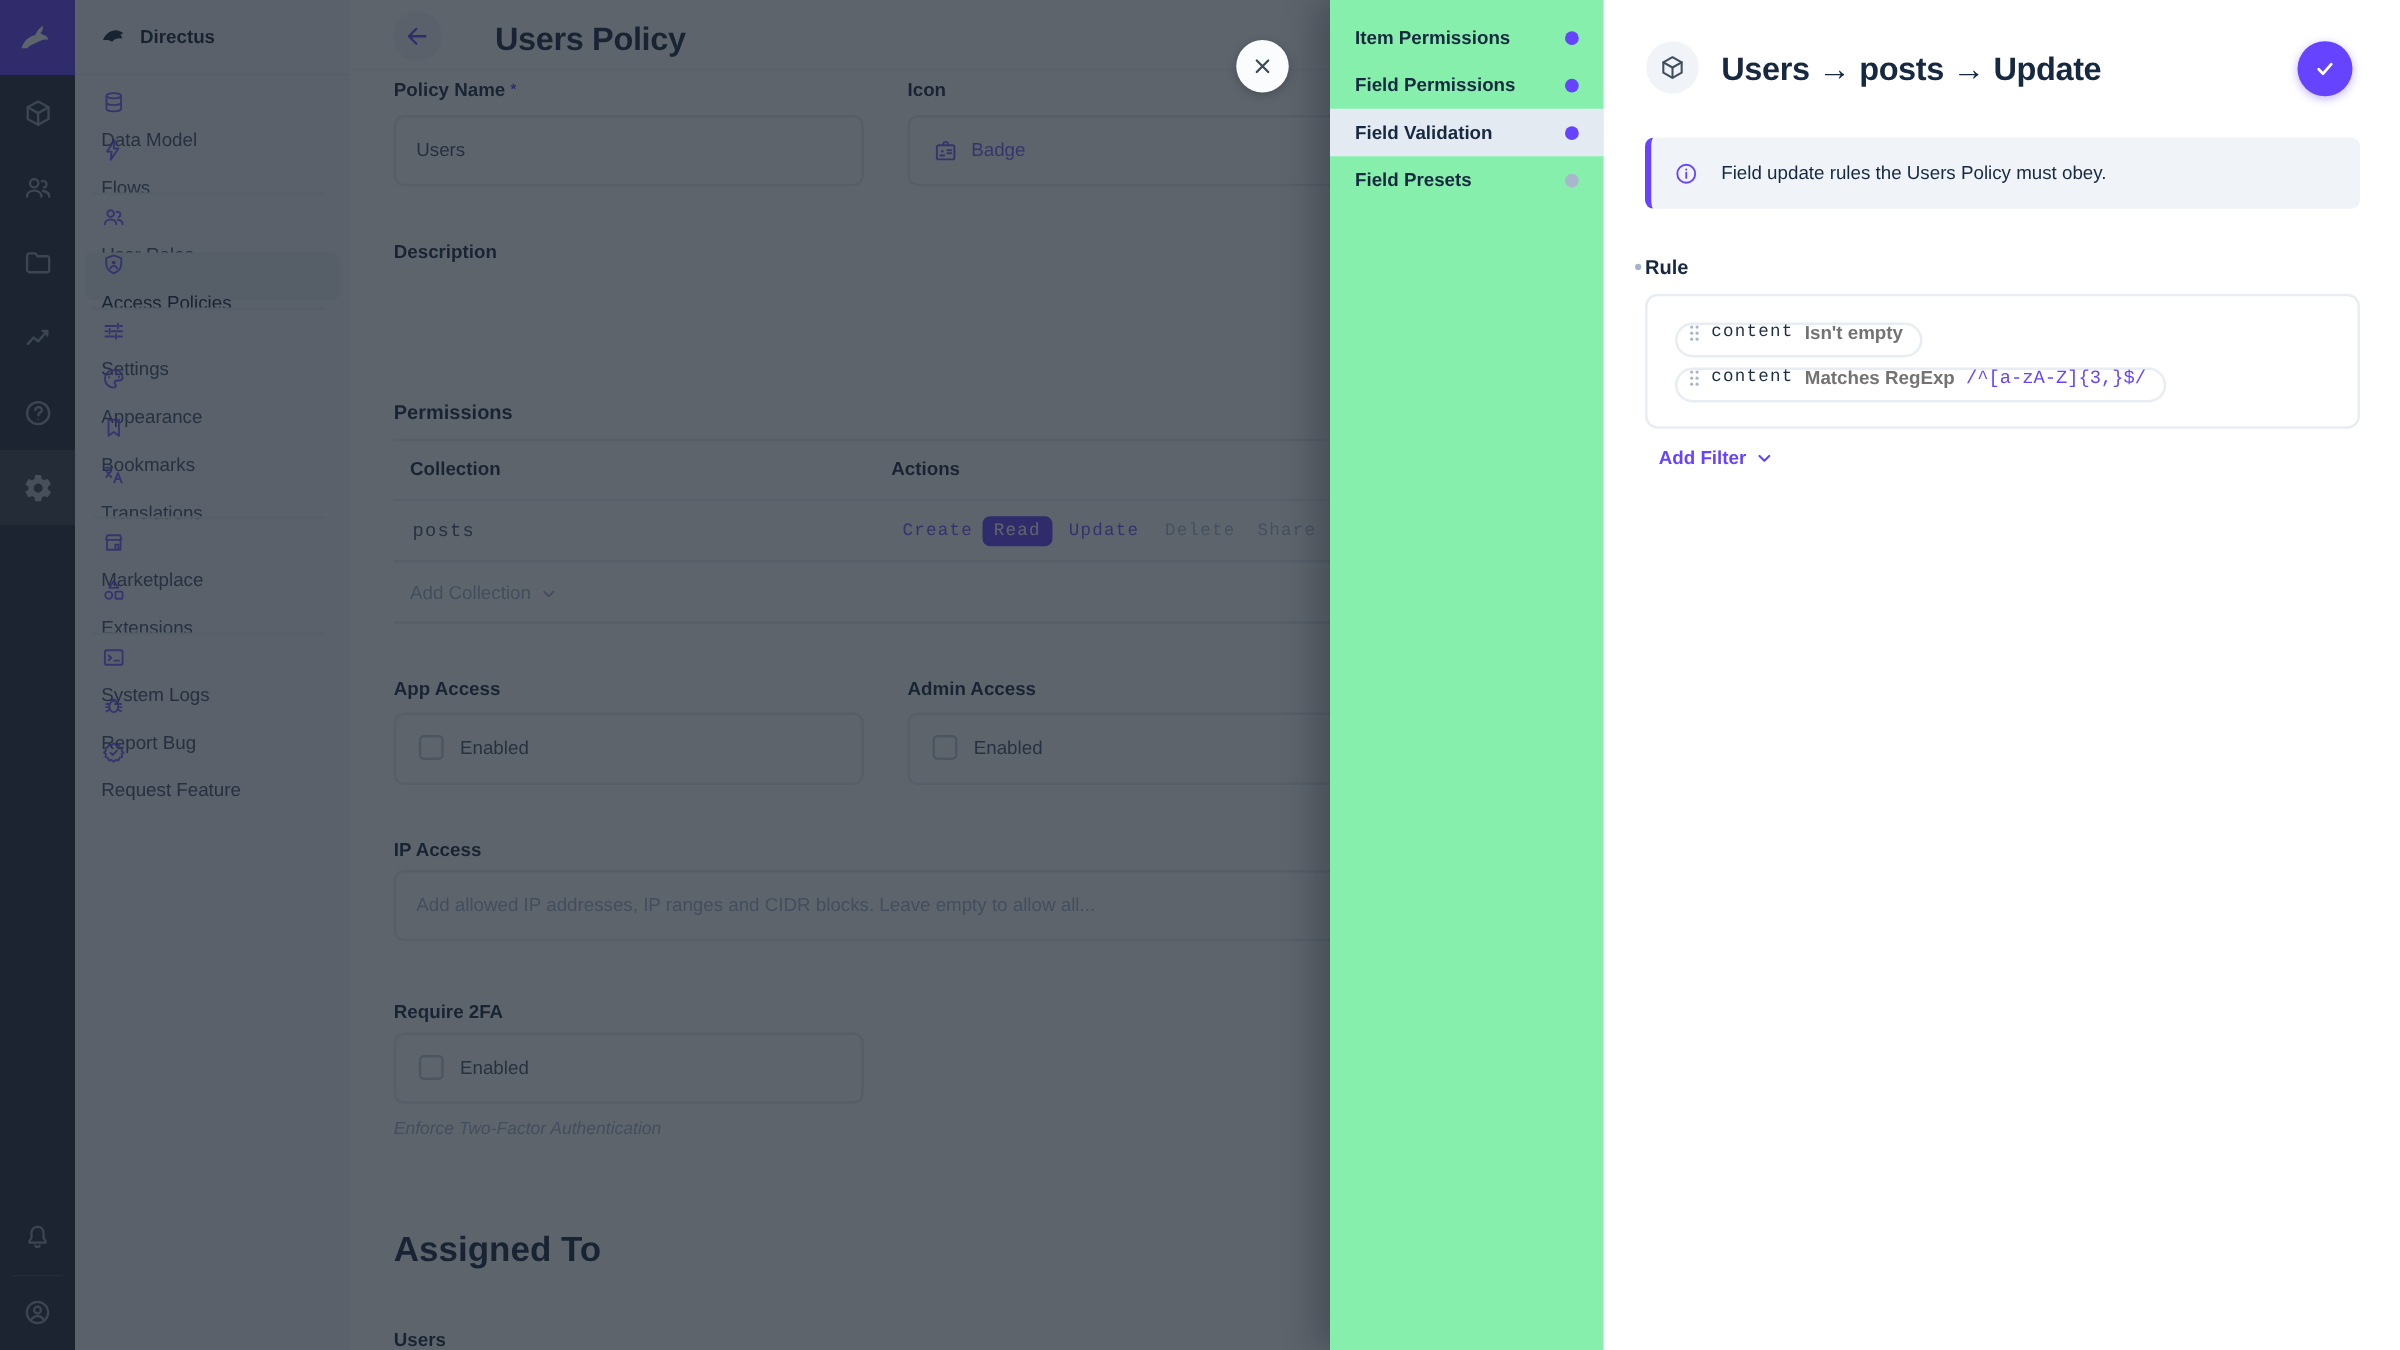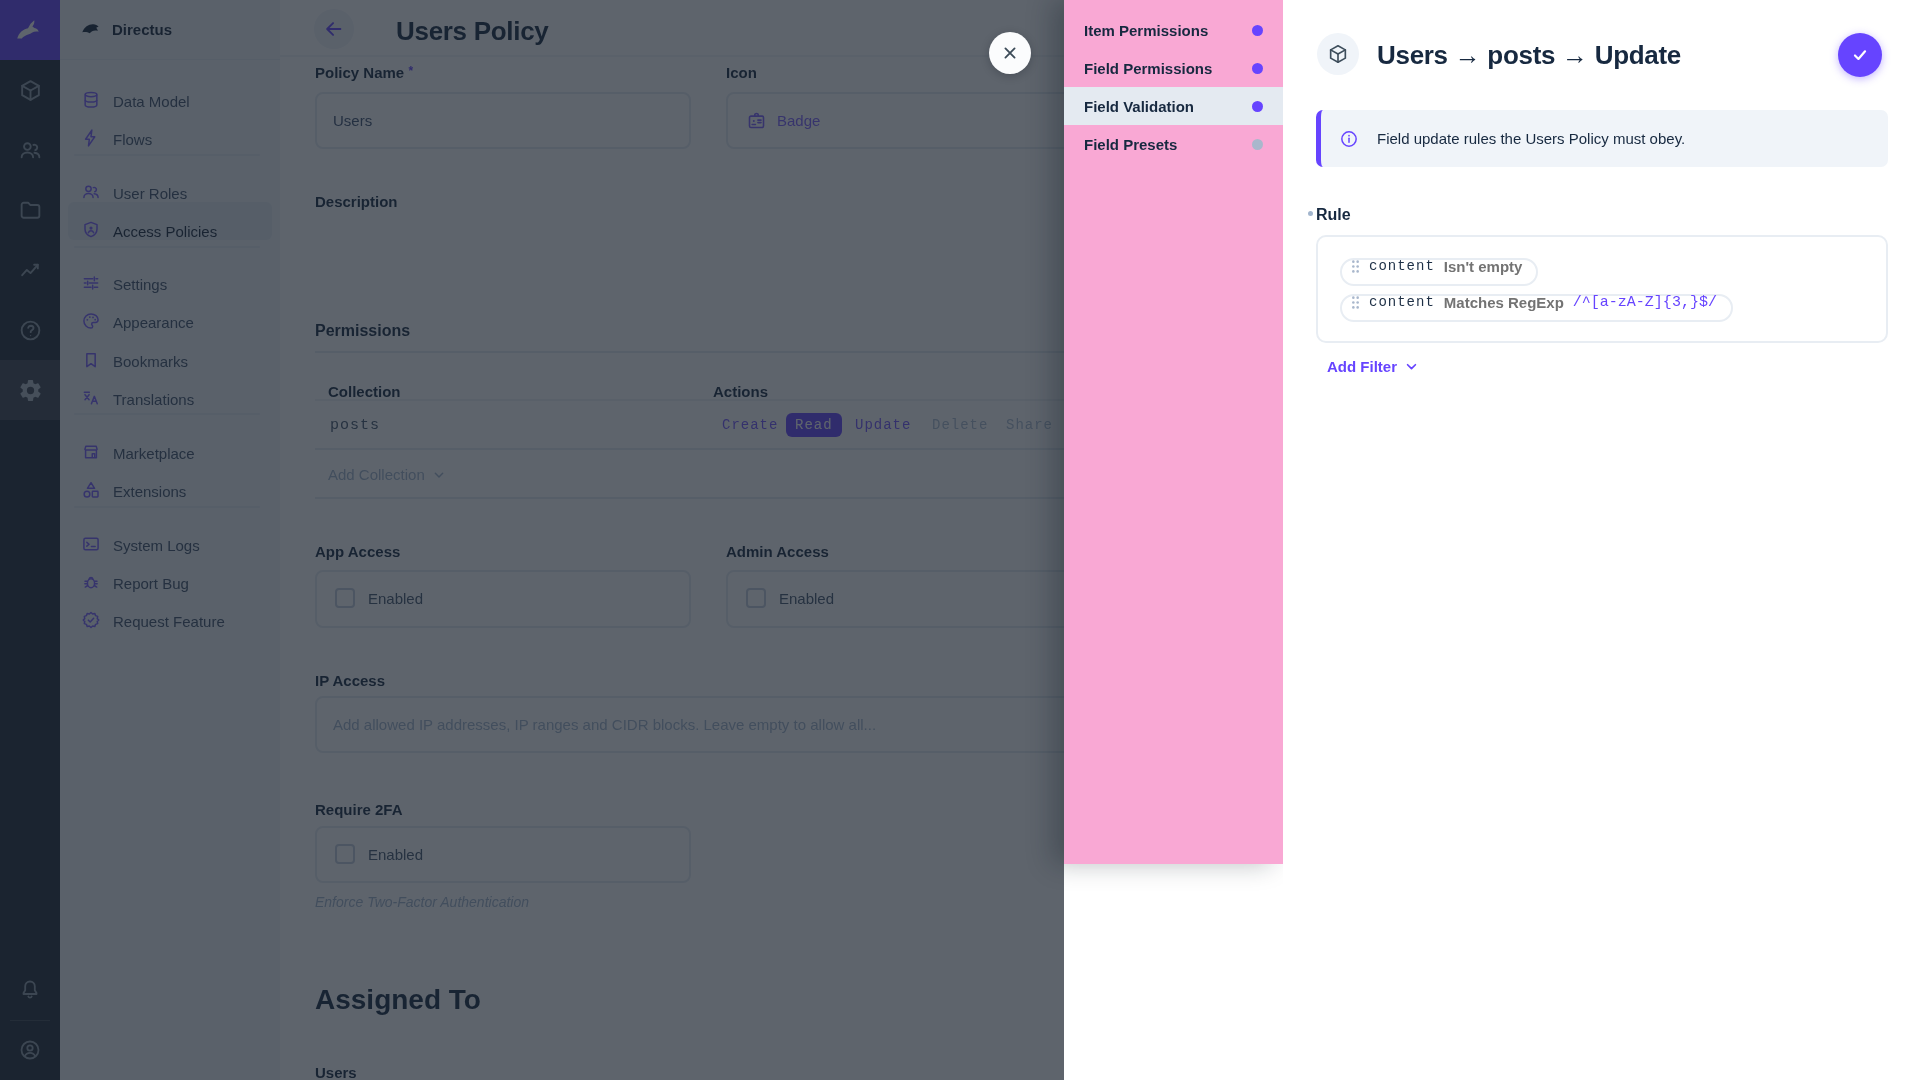--- a/index.html
+++ b/index.html
@@ -13,21 +13,21 @@
   .modbtn { position:absolute; left:0; width:60px; height:60px; display:flex; align-items:center; justify-content:center; color:#8E9BA7; }
   .modbtn.active { background:rgba(255,255,255,.13); color:#AEB9C4; }
   .mod-divider { position:absolute; left:10px; width:40px; height:1px; background:rgba(255,255,255,.14); }
 
   
   #sidebar { position:absolute; left:60px; top:0; width:220px; height:1080px; background:#F0F4F9; z-index:1; }
   #sidebar .proj { position:absolute; left:0; top:0; width:220px; height:60px; border-bottom:1px solid #E4EAF1;
                    display:flex; align-items:center; gap:10px; padding-left:20px; color:#16263B; }
   #sidebar .proj .pname { font-size:15px; font-weight:600; }
   .navitem { position:absolute; left:8px; width:204px; height:38px; border-radius:6px;
-             display:flex; align-items:flex-end; gap:12px; padding-left:13px; color:#41536B; }
+             display:flex; align-items:flex-start; gap:12px; padding-left:13px; color:#41536B;flex-direction:column; }
   .navitem .nlabel { font-size:15px; font-weight:500; }
   .navitem.active { background:#E4EAF1; color:#16263B; }
   .navitem .nicon { color:#6644FF; opacity:.85; display:flex; }
   .nav-divider { position:absolute; left:14px; width:186px; height:2px; background:#E4EAF1; border-radius:2px; }
 
   
   #main { position:absolute; left:280px; top:0; width:784px; height:1080px; background:#fff; overflow:hidden; z-index:1; }
   #main .pgheader { position:absolute; left:0; top:0; width:784px; height:57px; background:#fff; border-bottom:2px solid #F0F4F9; }
   .backbtn { position:absolute; left:34px; top:9px; width:40px; height:40px; border-radius:50%; background:#F0F4F9;
              display:flex; align-items:center; justify-content:center; color:#6644FF; }
@@ -35,40 +35,40 @@
   .flabel { position:absolute; font-size:15px; font-weight:600; color:#172940; }
   .flabel .req { color:#6644FF; font-size:12px; vertical-align:top; }
   .fbox { position:absolute; border:2px solid #E4EAF1; border-radius:8px; background:#fff; }
   .fbox input { width:100%; height:100%; border:none; outline:none; background:transparent; padding:0 16px;
                 font-family:"Liberation Sans", sans-serif; font-size:15px; color:#3E5170; }
   .fbox input::placeholder { color:#A2B5CD; opacity:1; }
   .iconval { display:flex; align-items:center; gap:10px; padding-left:18px; height:100%; color:#6644FF; opacity:.85; font-size:15px; }
   .secthead { position:absolute; font-size:16px; font-weight:700; color:#172940; }
   .tline { position:absolute; height:2px; background:#E4EAF1; }
   .tline.faint { background:#EDF1F6; }
-  .thcell { position:absolute; font-size:15px; font-weight:600; color:#172940;margin-top:16px; }
+  .thcell { position:absolute; font-size:15px; font-weight:600; color:#172940; }
   .mono { font-family:"Liberation Mono","DejaVu Sans Mono",monospace; }
   .cellposts { position:absolute; font-size:15px; color:#45576E; letter-spacing:1px; }
   .action { position:absolute; font-size:14px; letter-spacing:1px; color:#6644FF; opacity:.9; }
   .action.solid { background:#6644FF; color:#fff; border-radius:6px; padding:4px 9px; opacity:1; }
   .action.muted { color:#A2B5CD; }
   .addrow { position:absolute; font-size:15px; color:#A2B5CD; display:flex; align-items:center; gap:6px; }
   .cbx { position:absolute; width:20px; height:20px; border:2px solid #C3CDDC; border-radius:4px; background:#fff; }
   .cbxlabel { position:absolute; font-size:15px; color:#45576E; }
   .note { position:absolute; font-size:14px; font-style:italic; color:#A2B5CD; }
   .bighead { position:absolute; font-size:28px; font-weight:700; color:#172940; }
 
   
   #overlay { position:absolute; left:0; top:0; width:1064px; height:1080px; background:rgba(25,34,45,.70); z-index:5; }
   #closebtn { position:absolute; left:989px; top:32px; width:42px; height:42px; border-radius:50%; background:#FBFCFD;
               display:flex; align-items:center; justify-content:center; color:#3C4B58; z-index:10;
               box-shadow:0 2px 8px rgba(10,20,30,.25); }
 
   
-  #drawernav { position:absolute; left:1064px; top:0; width:219px; height:864px; background:#f9a8d4; z-index:6;
+  #drawernav { position:absolute; left:1064px; top:0; width:219px; height:1080px; background:#86efac; z-index:6;
                box-shadow:-12px 0 24px rgba(15,25,35,.28); }
   .dnavitem { position:absolute; left:0; width:219px; height:38px; display:flex; align-items:center;
               justify-content:space-between; padding:0 20px; color:#172940; }
   .dnavitem .dlabel { font-size:15px; font-weight:600; }
   .dnavitem.active { background:#E4EAF1; }
   .dot { width:11px; height:11px; border-radius:50%; background:#6644FF; }
   .dot.gray { background:#A9B7CC; }
 
   #drawermain { position:absolute; left:1283px; top:0; width:637px; height:1080px; background:#fff; z-index:6; }
   .dicon { position:absolute; left:34px; top:33px; width:42px; height:42px; border-radius:50%; background:#F0F4F9;

